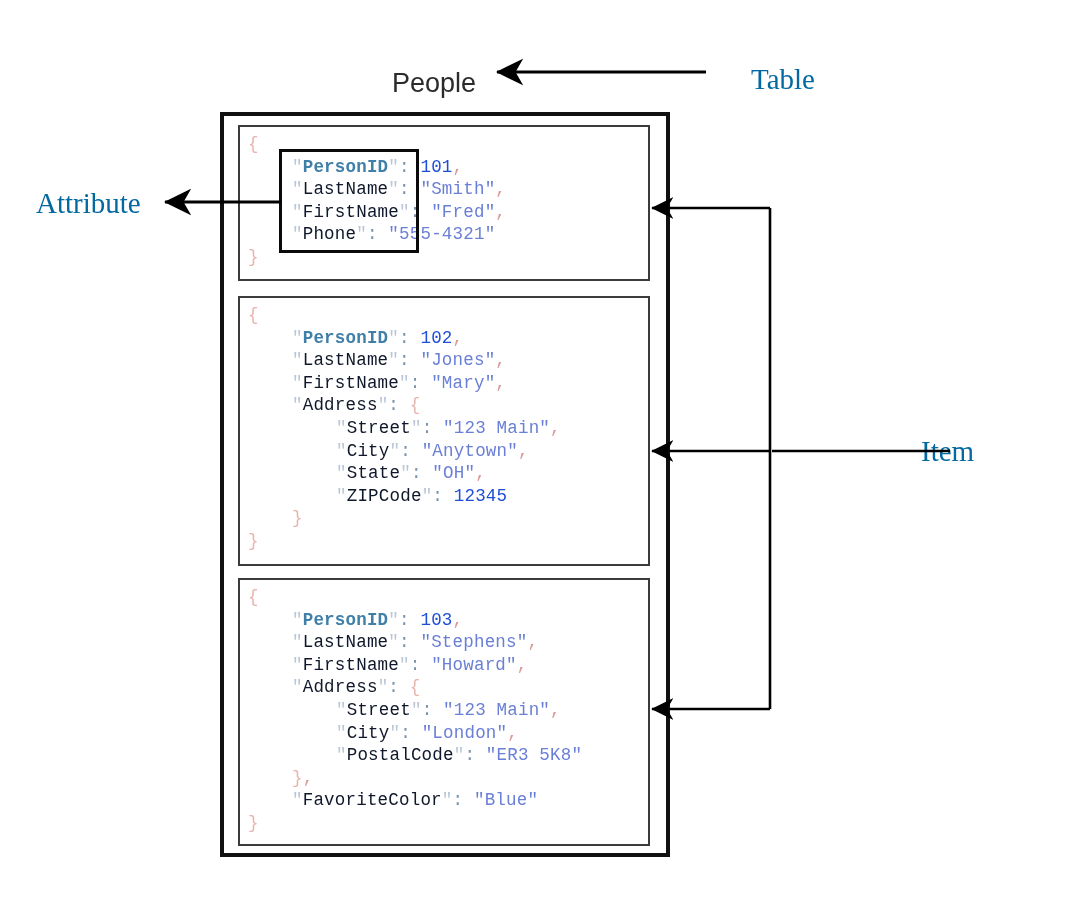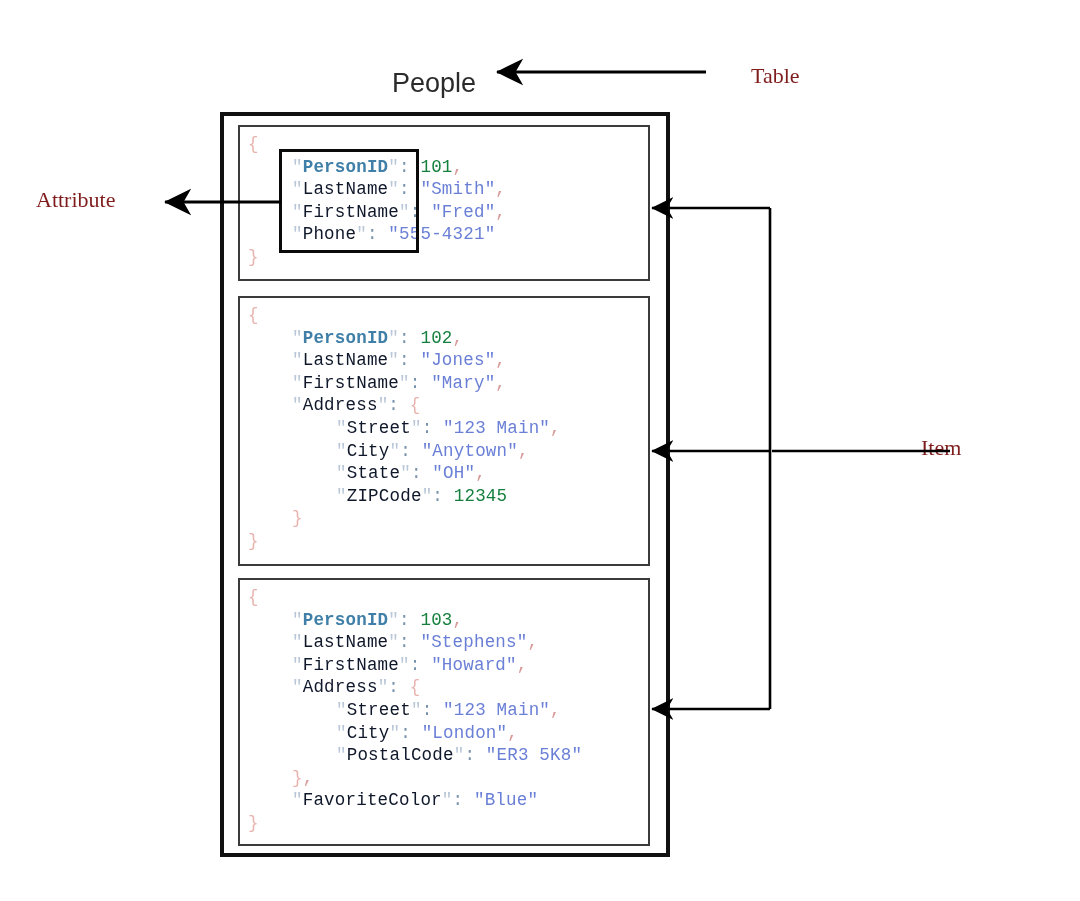--- a/index.html
+++ b/index.html
@@ -16,22 +16,22 @@
     width: 1080px;
     height: 901px;
     background: #ffffff;
     overflow: hidden;
   }
 
   
   .label-serif {
     position: absolute;
     font-family: "Liberation Serif", serif;
-    font-size: 22px;
-    color: #7f1d1d;
+    font-size: 29px;
+    color: #0369a1;
     white-space: nowrap;
     line-height: 1;
   }
   .label-sans {
     position: absolute;
     font-family: "Liberation Sans", sans-serif;
     font-size: 27px;
     color: #2b2b2b;
     white-space: nowrap;
     line-height: 1;
@@ -77,21 +77,21 @@
     white-space: pre;
     letter-spacing: 0.2px;
   }
   .ln { display: block; height: 22.6px; }
   .punc   { color: #e8b4ae; }          
   .key    { color: #0f172a; }          
   .keyq   { color: #b9c7d8; }          
   .keymain{ color: #3f7fa8; font-weight: bold; margin-top: 22px; }  
   .colon  { color: #7a93ad; }
   .str    { color: #6a7fd6; }          
-  .num    { color: #15803d; }          
+  .num    { color: #1d4ed8; }          
   .comma  { color: #d89a98; }          
   .ind1 { padding-left: 44px; }
   .ind2 { padding-left: 88px; }
 
   
   #attribute-highlight {
     position: absolute;
     left: 279px;
     top: 149px;
     width: 140px;

